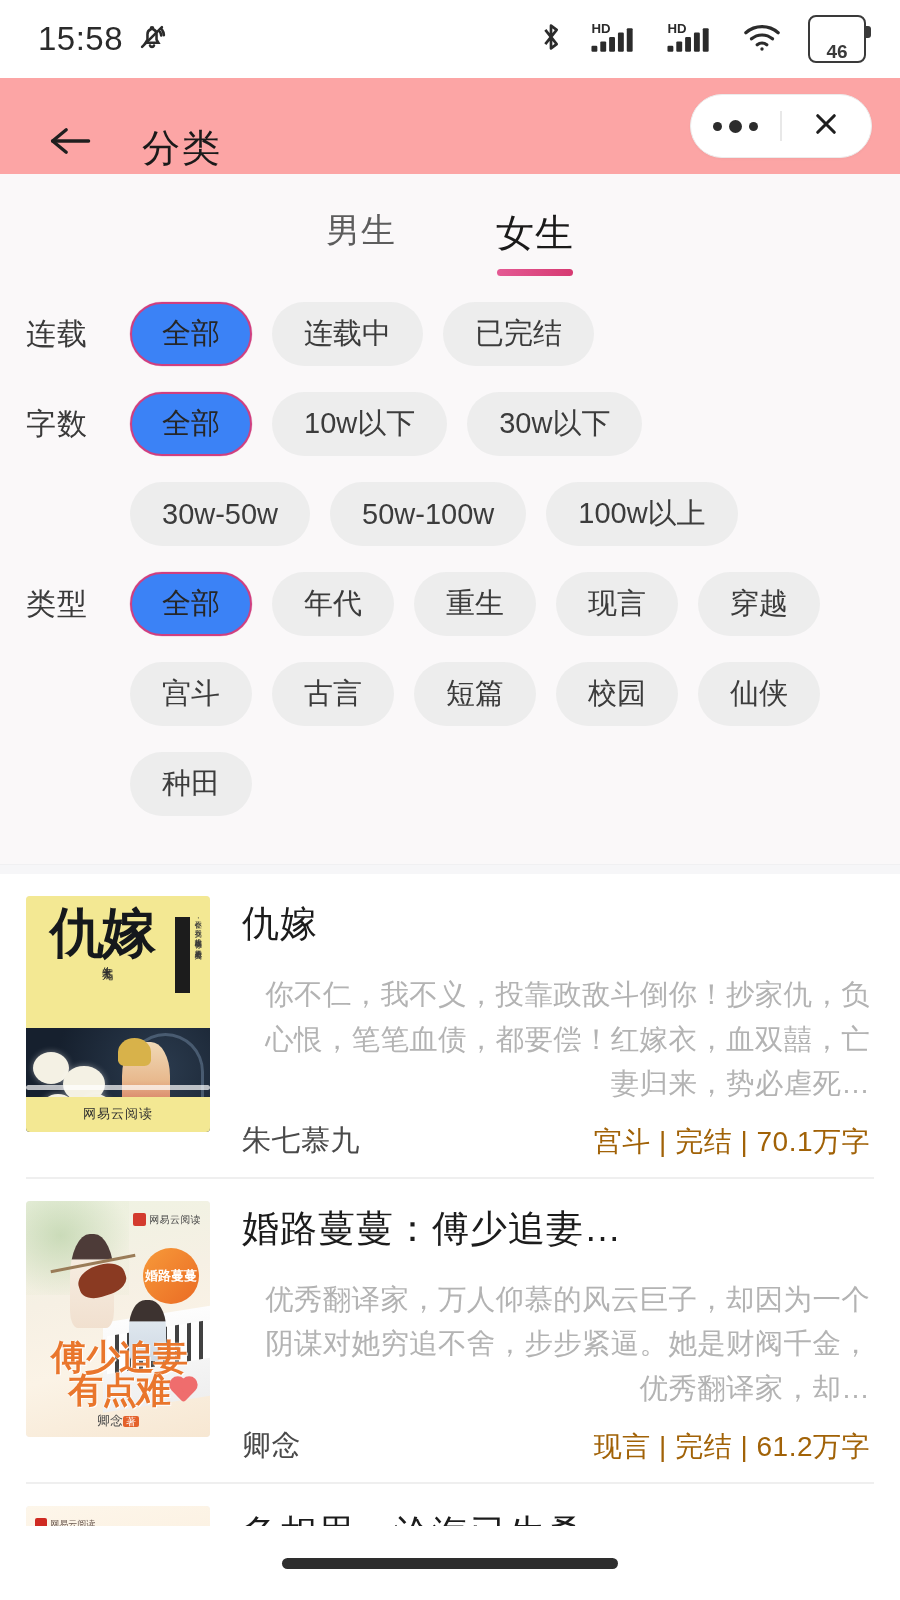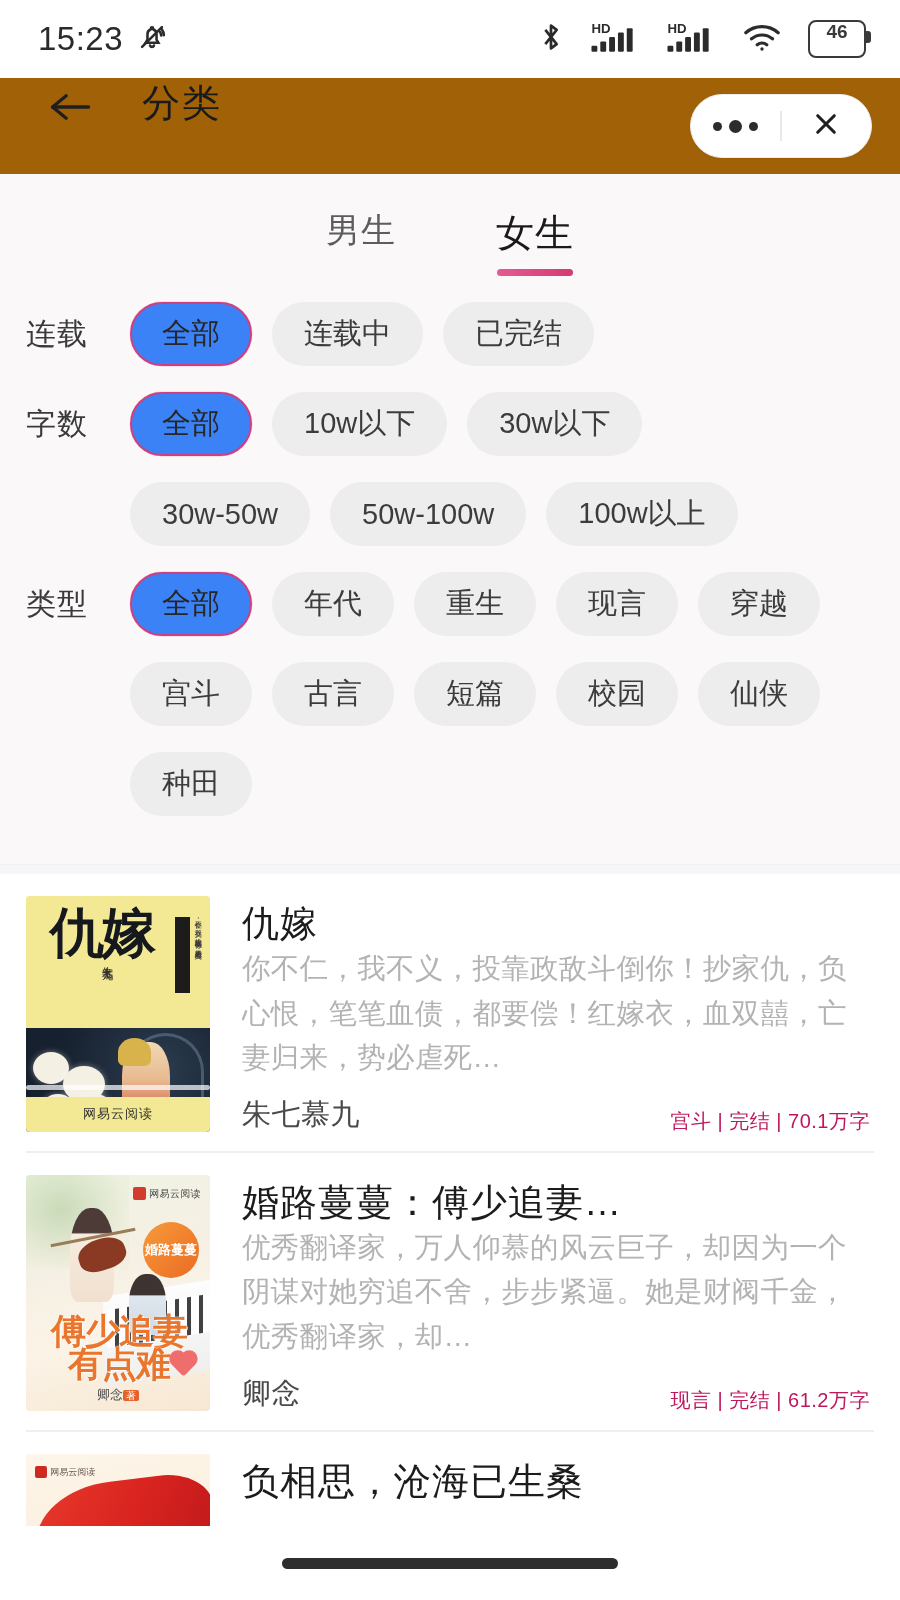--- a/index.html
+++ b/index.html
@@ -16,34 +16,34 @@
     height:78px; flex:0 0 78px;
     display:flex; align-items:center; justify-content:space-between;
     padding:0 34px 0 38px;
     background:#fff;
   }
   .sb-left { display:flex; align-items:center; gap:12px; }
   .sb-time { font-size:33px; color:#2b2b2b; letter-spacing:0.5px; font-weight:400; }
   .sb-right { display:flex; align-items:center; gap:26px; }
   .ico { display:block; }
   .battery {
-    width:58px; height:38px; border:2.5px solid #3a3a3a; border-radius:8px;
-    display:flex; align-items:flex-start; justify-content:center; position:relative;
+    width:58px; height:48px; border:2.5px solid #3a3a3a; border-radius:8px;
+    display:flex; align-items:flex-end; justify-content:center; position:relative;
     background:#fff;
   }
   .battery:after{
     content:""; position:absolute; right:-7px; top:9px; width:5px; height:12px;
     background:#3a3a3a; border-radius:0 3px 3px 0;
   }
   .battery span { font-size:19px; color:#3a3a3a; font-weight:600; line-height:1; }
 
   
   .titlebar {
     height:96px; flex:0 0 96px;
-    display:flex; align-items:flex-start; padding:0 28px 0 40px; background:#a16207;
+    display:flex; align-items:flex-end; padding:0 28px 0 40px; background:#fca5a5;
     position:relative;
   }
   .back-btn { width:62px; height:62px; display:flex; align-items:center; justify-content:center; cursor:pointer; }
   .page-title { font-size:38px; color:#1a1a1a; margin-left:40px; letter-spacing:2px; }
   .cap-pill {
     position:absolute; right:28px; top:50%; transform:translateY(-50%);
     width:182px; height:64px; border:1.6px solid #ececec; border-radius:34px;
     background:#fff; display:flex; align-items:center;
     box-shadow:0 1px 3px rgba(0,0,0,0.03);
   }
@@ -101,27 +101,28 @@
   .cover {
     width:184px; height:236px; flex:0 0 184px; border-radius:4px; overflow:hidden;
     position:relative; background:#eee;
   }
   .bookinfo { flex:1; padding-left:32px; display:flex; flex-direction:column; min-width:0; padding-bottom:18px; }
   .btitle {
     font-size:37px; color:#1c1c1c; letter-spacing:1px; line-height:1.2;
     white-space:nowrap; overflow:hidden; text-overflow:ellipsis; margin-top:6px;
   }
   .bdesc {
-    font-size:28.5px; color:#b3b3b3; line-height:1.55; margin-top:0;
+    font-size:28.5px; color:#b3b3b3; line-height:1.55; margin-top:26px;
     display:-webkit-box; -webkit-line-clamp:3; -webkit-box-orient:vertical; overflow:hidden;
     letter-spacing:0.3px;
+    text-align:right;
   }
   .bmeta { display:flex; justify-content:space-between; align-items:flex-end; margin-top:auto; padding-top:16px; }
   .bauthor { font-size:29px; color:#4a4a4a; letter-spacing:0.5px; }
-  .btags { font-size:20px; color:#be185d; letter-spacing:0.5px; white-space:nowrap; }
+  .btags { font-size:28px; color:#a16207; letter-spacing:0.5px; white-space:nowrap; }
 
   
   .cv { position:absolute; inset:0; }
   
   .c1-top { position:absolute; left:0; right:0; top:0; height:60%; background:#f3e893; }
   .c1-bot { position:absolute; left:0; right:0; top:56%; bottom:0;
             background:radial-gradient(circle at 72% 40%, #2b3b4e 0%, #16202e 70%); }
   .c1-arch { position:absolute; left:55%; top:58%; width:42%; height:33%;
              border-radius:50% 50% 0 0; border:3px solid rgba(120,145,170,0.45); }
   .c1-fl { position:absolute; border-radius:50%; background:#f4f1e4; box-shadow:0 0 6px rgba(255,255,255,0.4); }
@@ -202,21 +203,21 @@
   .home-area { flex:0 0 74px; display:flex; align-items:center; justify-content:center; background:#fff; }
   .home-bar { width:336px; height:11px; border-radius:6px; background:#2e2e2e; }
 </style>
 </head>
 <body>
 
 <div class="phone">
 
   <div class="statusbar">
     <div class="sb-left">
-      <span class="sb-time">15:23</span>
+      <span class="sb-time">15:58</span>
       <span class="ico">
         <svg width="34" height="34" viewBox="0 0 24 24" fill="none" stroke="#2b2b2b" stroke-width="1.8" stroke-linecap="round">
           <path d="M7.5 16h9l-1.3-2.2V10a3.7 3.7 0 0 0-2.4-3.5V6a0.8 0.8 0 0 0-1.6 0v0.5A3.7 3.7 0 0 0 8.8 10v3.8L7.5 16z"></path>
           <path d="M10.6 18a1.5 1.5 0 0 0 2.8 0"></path>
           <path d="M5 19 19 5"></path>
           <path d="M17.6 8.3c.5.8.8 1.7.9 2.7M18.9 6.6c.9 1.2 1.4 2.6 1.5 4.1"></path>
         </svg>
       </span>
     </div>
     <div class="sb-right">

